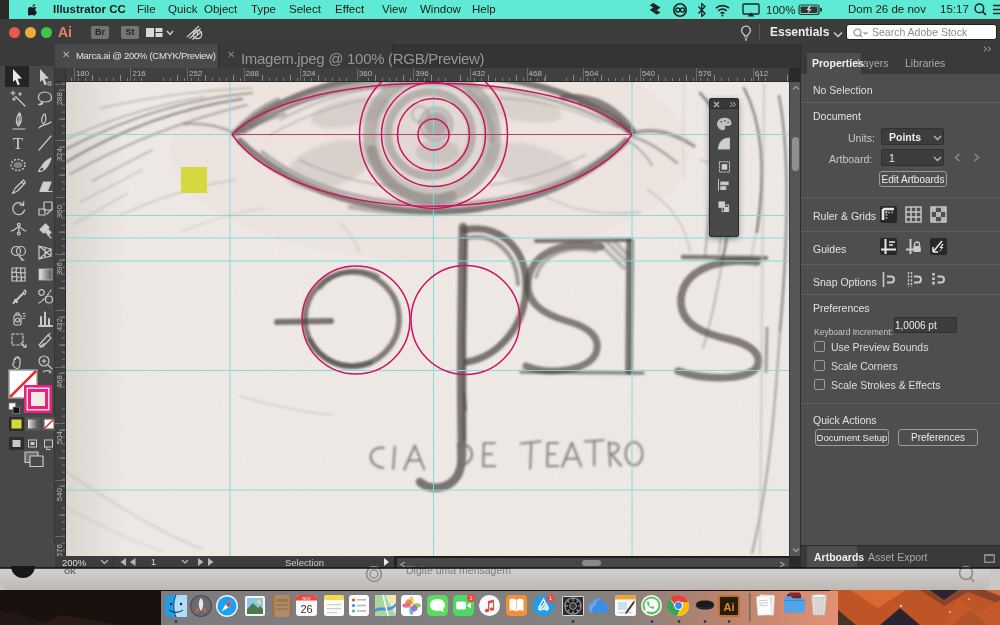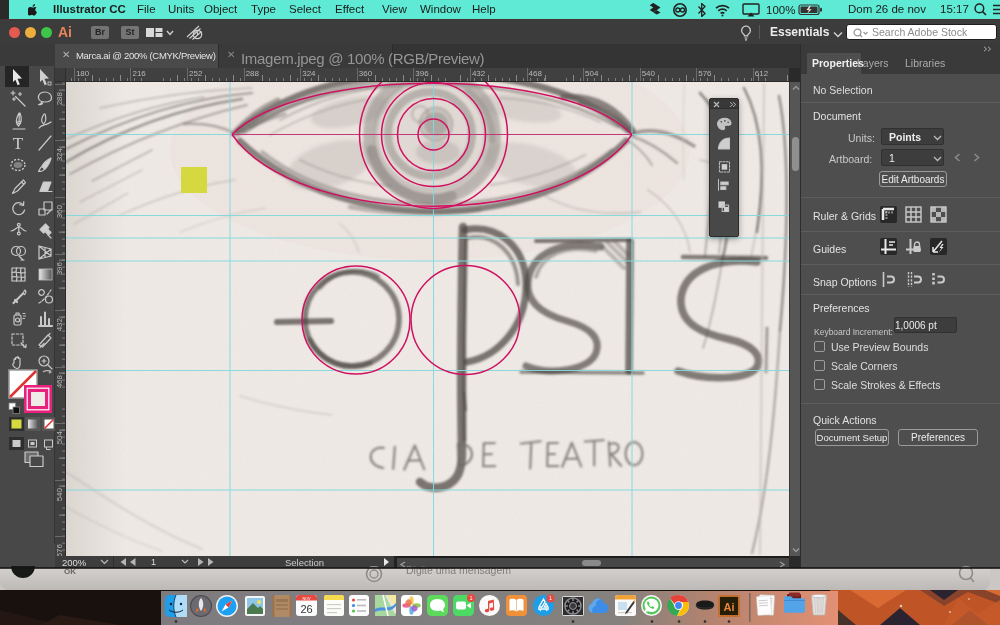--- a/index.html
+++ b/index.html
@@ -10,21 +10,21 @@
 </style>
 </head>
 <body>
 
 <div class="a" style="left:9px;top:0;width:1000px;height:19px;background:#5eead4;color:#1b1b1b;font-size:11.5px">
  <svg class="a" style="left:19px;top:3.5px" width="12" height="13" viewBox="0 0 13 14">
       <path d="M9.3 0c.1 1-.3 1.9-.9 2.6-.6.7-1.6 1.2-2.5 1.1-.1-.9.4-1.9 1-2.5C7.5.5 8.5.1 9.3 0zM11.9 10.6c-.4.9-.6 1.3-1.1 2.1-.7 1.1-1.7 2.4-3 2.4-1.1 0-1.4-.7-2.9-.7-1.5 0-1.8.7-2.9.7-1.2 0-2.1-1.2-2.8-2.3C-2.1 9.9-.3 5.6 1.6 4.4c1-.6 2.1-.7 3.1-.3.8.3 1.3.5 1.7.5.4 0 .9-.2 1.8-.5 1.1-.4 2.3-.3 3.3.5-1 .6-1.9 1.6-1.8 3.1.1 1.8 1.2 2.6 2.2 2.9z" transform="scale(.82)" fill="#1b1b1b"></path>
     </svg>
  <span class="a" style="left:44px;top:3px;font-weight:700;font-size:11.5px">Illustrator CC</span>
  <span class="a" style="left:128px;top:3px">File</span>
- <span class="a" style="left:159px;top:3px">Units</span>
+ <span class="a" style="left:159px;top:3px">Quick</span>
  <span class="a" style="left:195px;top:3px">Object</span>
  <span class="a" style="left:242px;top:3px">Type</span>
  <span class="a" style="left:280px;top:3px">Select</span>
  <span class="a" style="left:326px;top:3px">Effect</span>
  <span class="a" style="left:373px;top:3px">View</span>
  <span class="a" style="left:411px;top:3px">Window</span>
  <span class="a" style="left:463px;top:3px">Help</span>
  <svg class="a" style="left:638px;top:3px" width="345" height="14" viewBox="0 0 345 14">
 
   <g fill="#222">
@@ -660,20 +660,29 @@
  <div class="a" style="left:13px;top:297px;width:11px;height:11px;border:1px solid #9e9e9e;border-radius:2px"></div>
  <span class="a" style="left:30px;top:297px;color:#dedede;font-size:10.5px">Use Preview Bounds</span>
  <div class="a" style="left:13px;top:316px;width:11px;height:11px;border:1px solid #9e9e9e;border-radius:2px"></div>
  <span class="a" style="left:30px;top:316px;color:#dedede;font-size:10.5px">Scale Corners</span>
  <div class="a" style="left:13px;top:335px;width:11px;height:11px;border:1px solid #9e9e9e;border-radius:2px"></div>
  <span class="a" style="left:30px;top:335px;color:#dedede;font-size:10.5px">Scale Strokes &amp; Effects</span>
  <div class="a" style="left:0;top:359px;width:200px;height:1px;background:#5d5d5d"></div>
  <span class="a" style="left:12px;top:370px;color:#e2e2e2">Quick Actions</span>
  <div class="a" style="left:14px;top:385px;width:74px;height:17px;border:1px solid #9a9a9a;border-radius:3px;text-align:center;line-height:16px;font-size:9.5px;color:#ececec">Document Setup</div>
  <div class="a" style="left:97px;top:385px;width:80px;height:17px;border:1px solid #9a9a9a;border-radius:3px;text-align:center;line-height:16px;font-size:10px;color:#ececec">Preferences</div>
+ <div class="a" style="left:0;top:501px;width:200px;height:23px;background:#3a3a3a;border-top:1px solid #2d2d2d">
+  <div class="a" style="left:6px;top:0;width:50px;height:23px;background:#4e4e4e"></div>
+  <span class="a" style="left:13px;top:5px;font-weight:700;color:#f0f0f0;font-size:10.5px">Artboards</span>
+  <span class="a" style="left:67px;top:5px;color:#a8a8a8;font-size:10.5px">Asset Export</span>
+  <svg class="a" style="left:183px;top:8px" width="11" height="9" viewBox="0 0 11 9">
+        <rect x="0" y="0" width="11" height="9" fill="#8a8a8a"></rect>
+        <rect x="1.5" y="2" width="8" height="5.5" fill="#3a3a3a"></rect>
+      </svg>
+ </div>
 </div>
 
 <div class="a" style="left:55px;top:555.5px;width:342px;height:12px;background:#3d3d3d"></div>
 <div class="a" style="left:0;top:544px;width:55px;height:24px;background:#484848"></div>
 <span class="a" style="left:62px;top:557px;color:#dcdcdc;font-size:9.5px">200%</span>
 <svg class="a" style="left:100px;top:559px" width="9" height="6" viewBox="0 0 9 6">
     <path d="M1 1 4.5 4.5 8 1" fill="none" stroke="#bbb" stroke-width="1.2"></path>
   </svg>
 <div class="a" style="left:113px;top:555.5px;width:1px;height:12px;background:#2e2e2e"></div>
 <svg class="a" style="left:118px;top:558px" width="105" height="8" viewBox="0 0 105 8">

